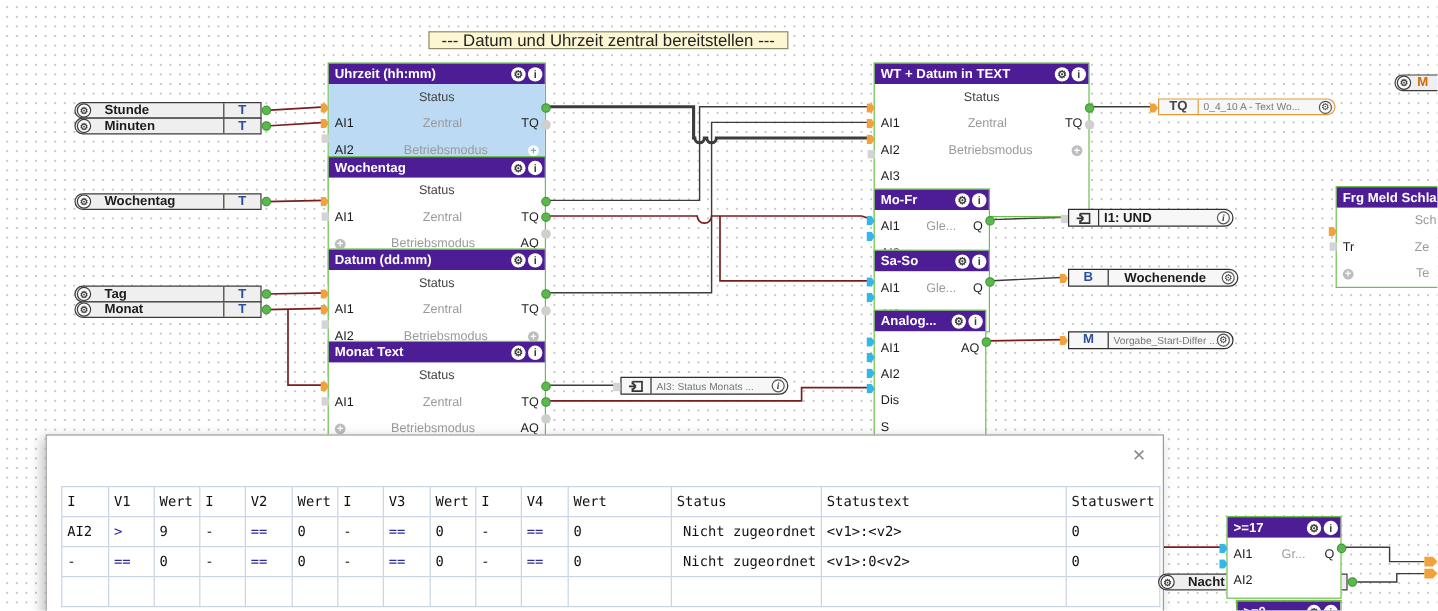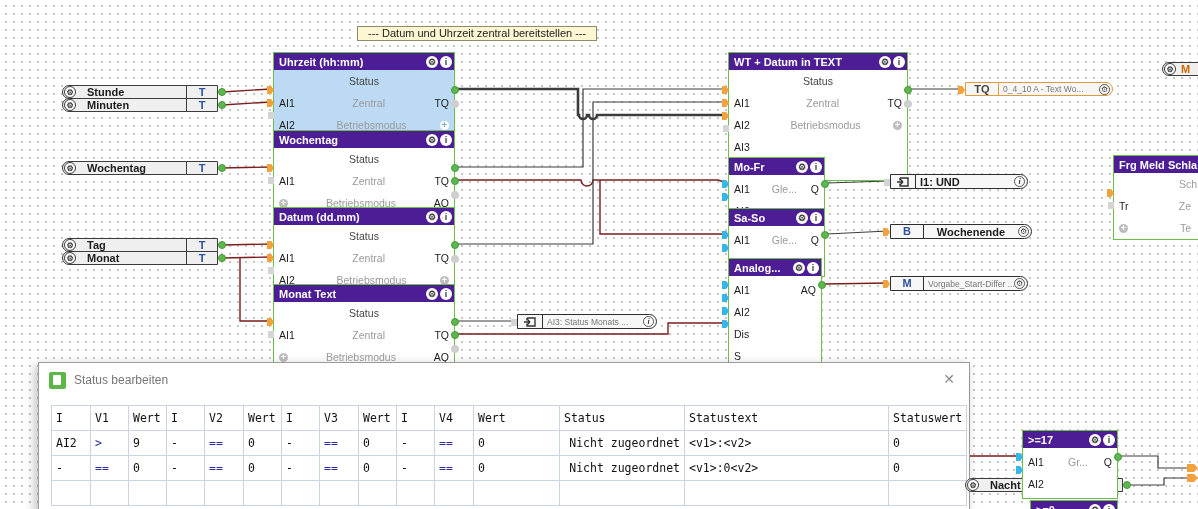--- a/index.html
+++ b/index.html
@@ -5,21 +5,21 @@
   html,body{margin:0;padding:0;}
   body{font-family:"Liberation Sans", sans-serif;}
   #canvas{
     position:relative;width:1198px;height:509px;overflow:hidden;background:#ffffff;
     background-image:radial-gradient(circle,#c6c6c6 0.9px,transparent 1px);
     background-size:8px 8px;background-position:2px 2px;
   }
   svg.wires{position:absolute;left:0;top:0;z-index:1;}
   
   .banner{position:absolute;z-index:2;background:#fcf6d2;border:1px solid #8d8d6b;
-    font-size:11px;color:#222;padding:0 10px;height:13px;line-height:13px;}
+    font-size:14px;color:#222;padding:0 10px;height:13px;line-height:13px;}
   
   .fb{position:absolute;z-index:2;background:#fff;border:1px solid #6cc04a;box-sizing:border-box;}
   .fb-head{height:17px;background:#4c1d95;color:#fff;font-weight:bold;font-size:11px;
     display:flex;align-items:center;padding:0 2px 0 5px;box-sizing:border-box;}
   .fb-title{flex:1;white-space:nowrap;overflow:hidden;}
   .hicn{width:12px;height:12px;border-radius:50%;background:#fff;color:#3a3a3a;font-size:9px;
     line-height:12px;text-align:center;margin-left:2px;flex:0 0 auto;font-weight:bold;}
   .fb-body{position:relative;font-size:10.5px;}
   .fb-body.sel{background:#bcdaf3;}
   .frow{height:13px;display:flex;align-items:center;padding:11px 5px;box-sizing:border-box;}
@@ -475,24 +475,20 @@
     <span class="refcell">
       <svg width="12" height="10" viewBox="0 0 12 10">
           <path d="M3 1 H11 V9 H3 V6.5 M0 5 H6 M6 5 L3.5 2.5 M6 5 L3.5 7.5 M3 3.5 V1" stroke="#333" stroke-width="1.4" fill="none"></path>
         </svg>
     </span>
     <span class="outtext small">AI3:  Status  Monats ...</span>
     <span class="endicn it">i</span>
   </div>
 
   <div class="dialog">
-    <div class="dlg-titlebar">
-      <span class="dlg-icon"></span>
-      <span class="dlg-title">Status bearbeiten</span>
-    </div>
     <span class="dlg-close">✕</span>
     <table class="statustbl">
       <colgroup>
         <col style="width:39px">
           <col style="width:38px">
           <col style="width:38px">
         <col style="width:38px">
           <col style="width:39px">
           <col style="width:38px">
         <col style="width:38px">

